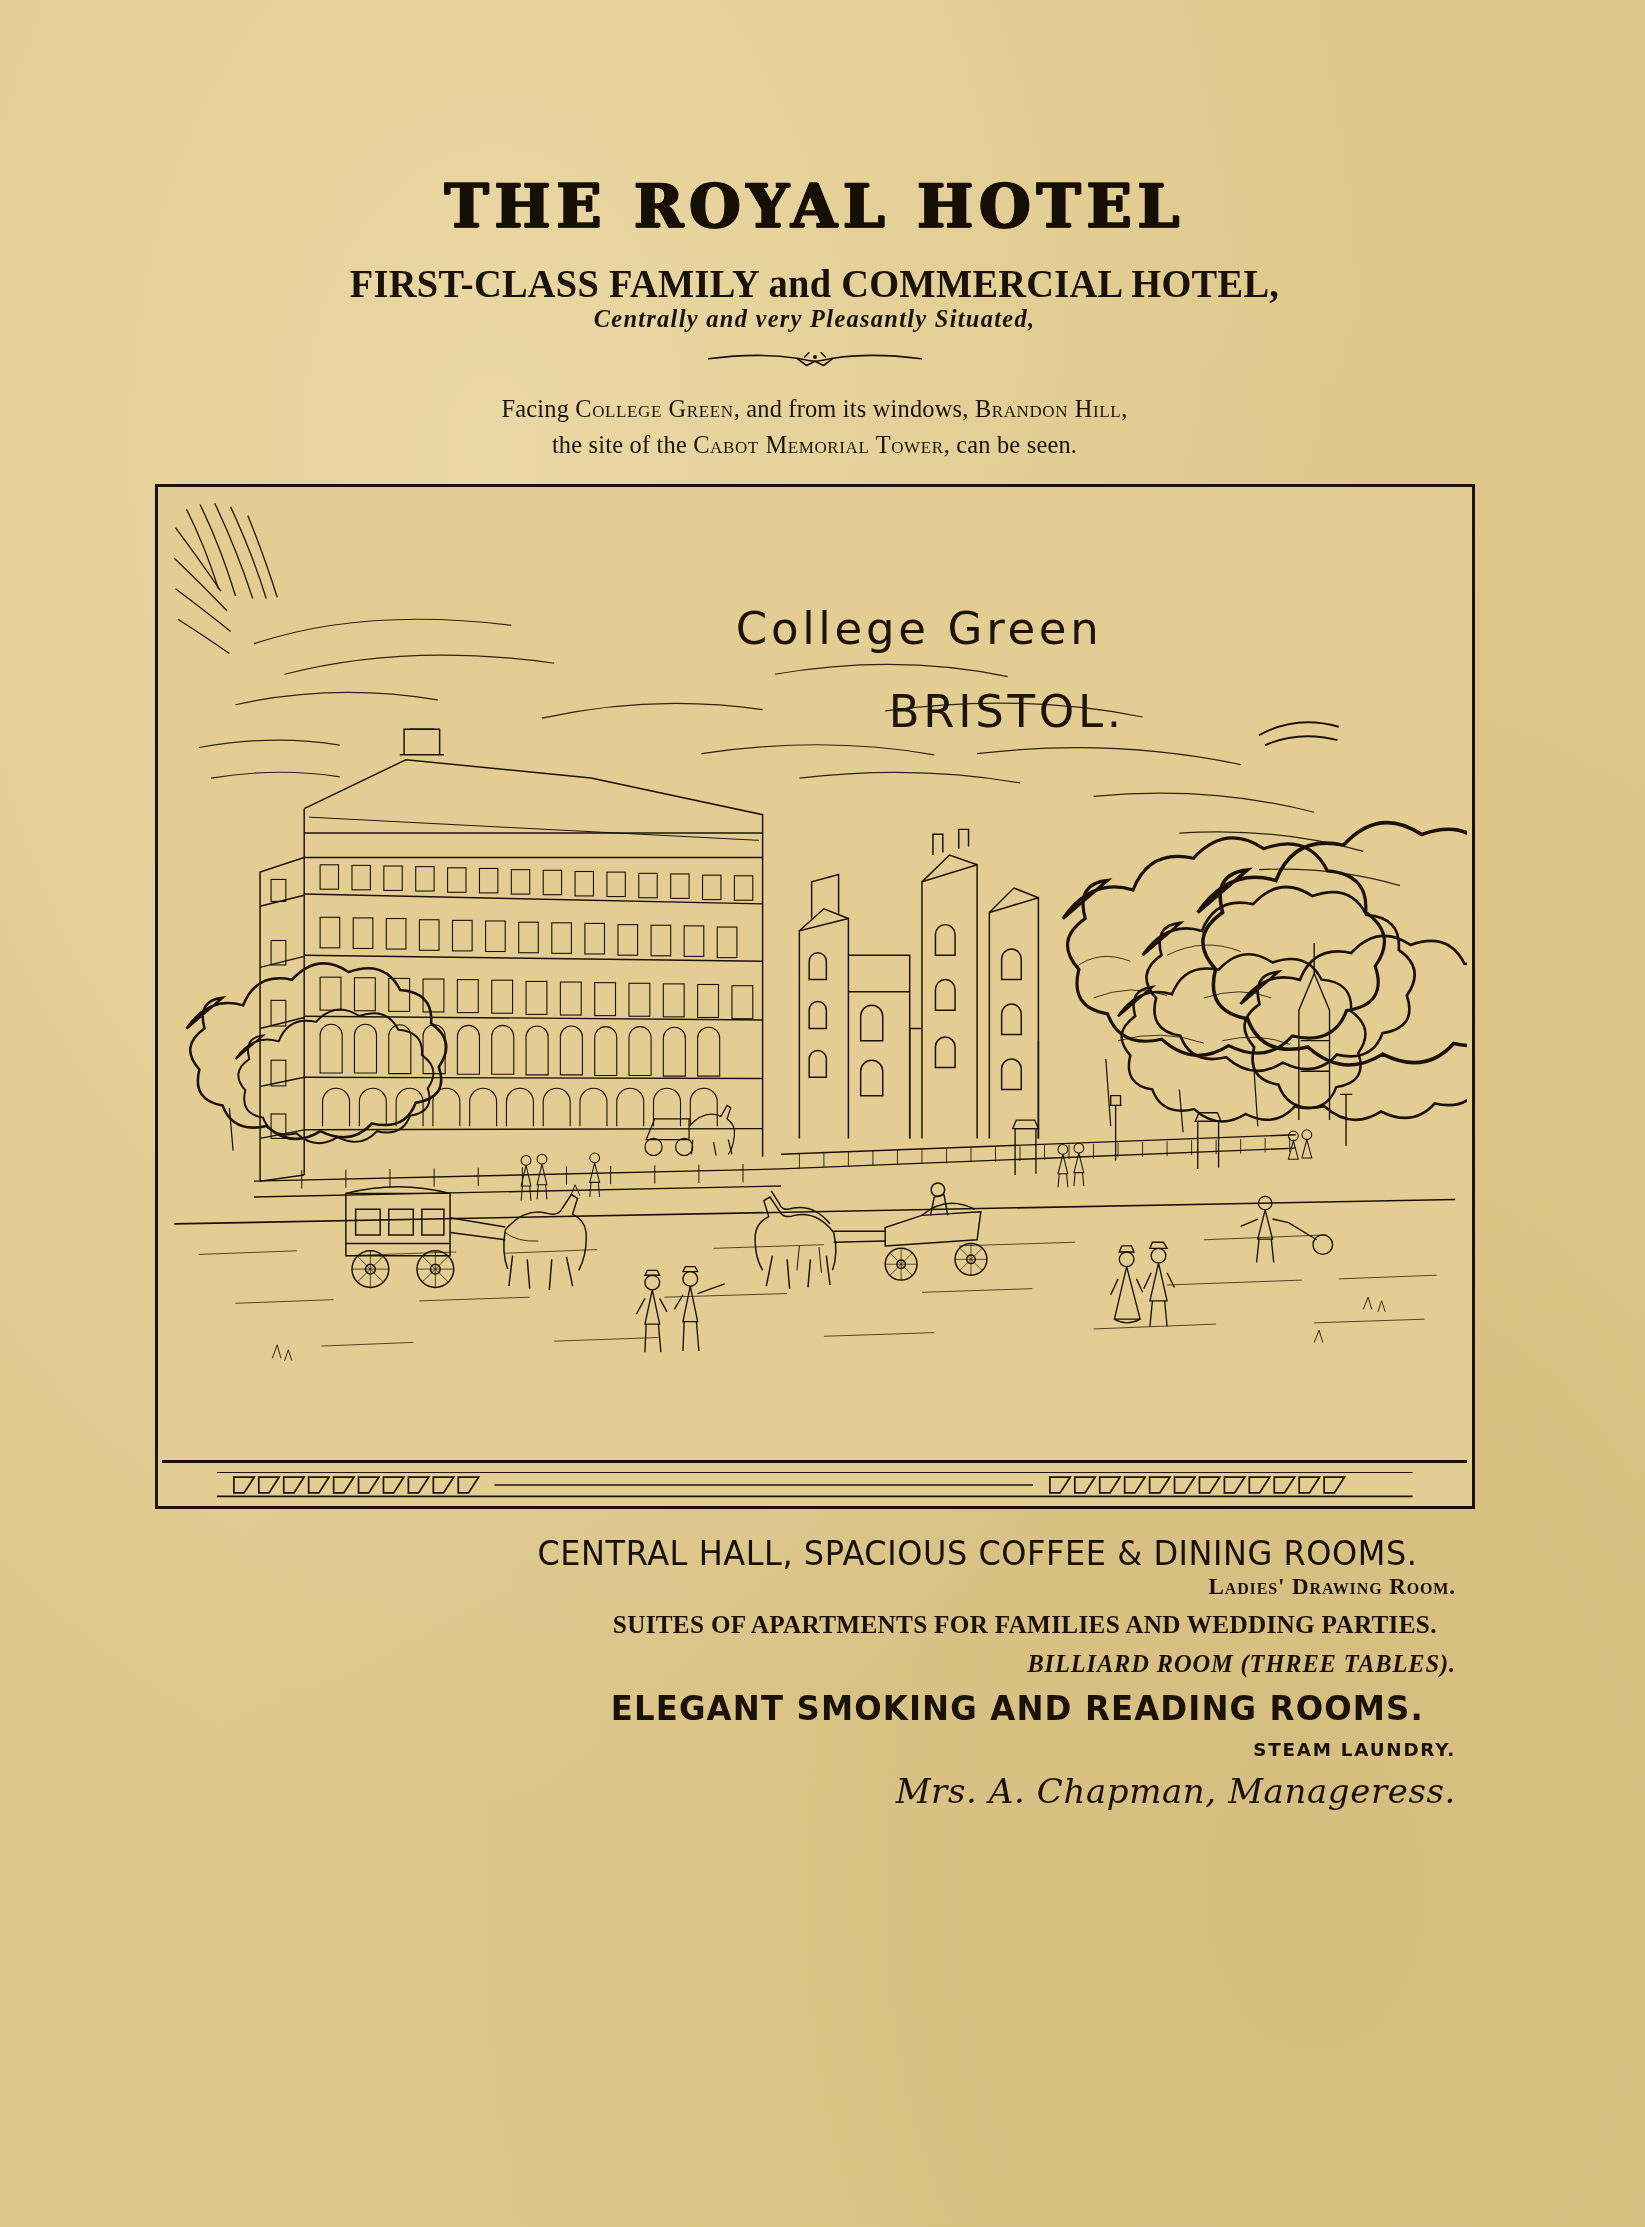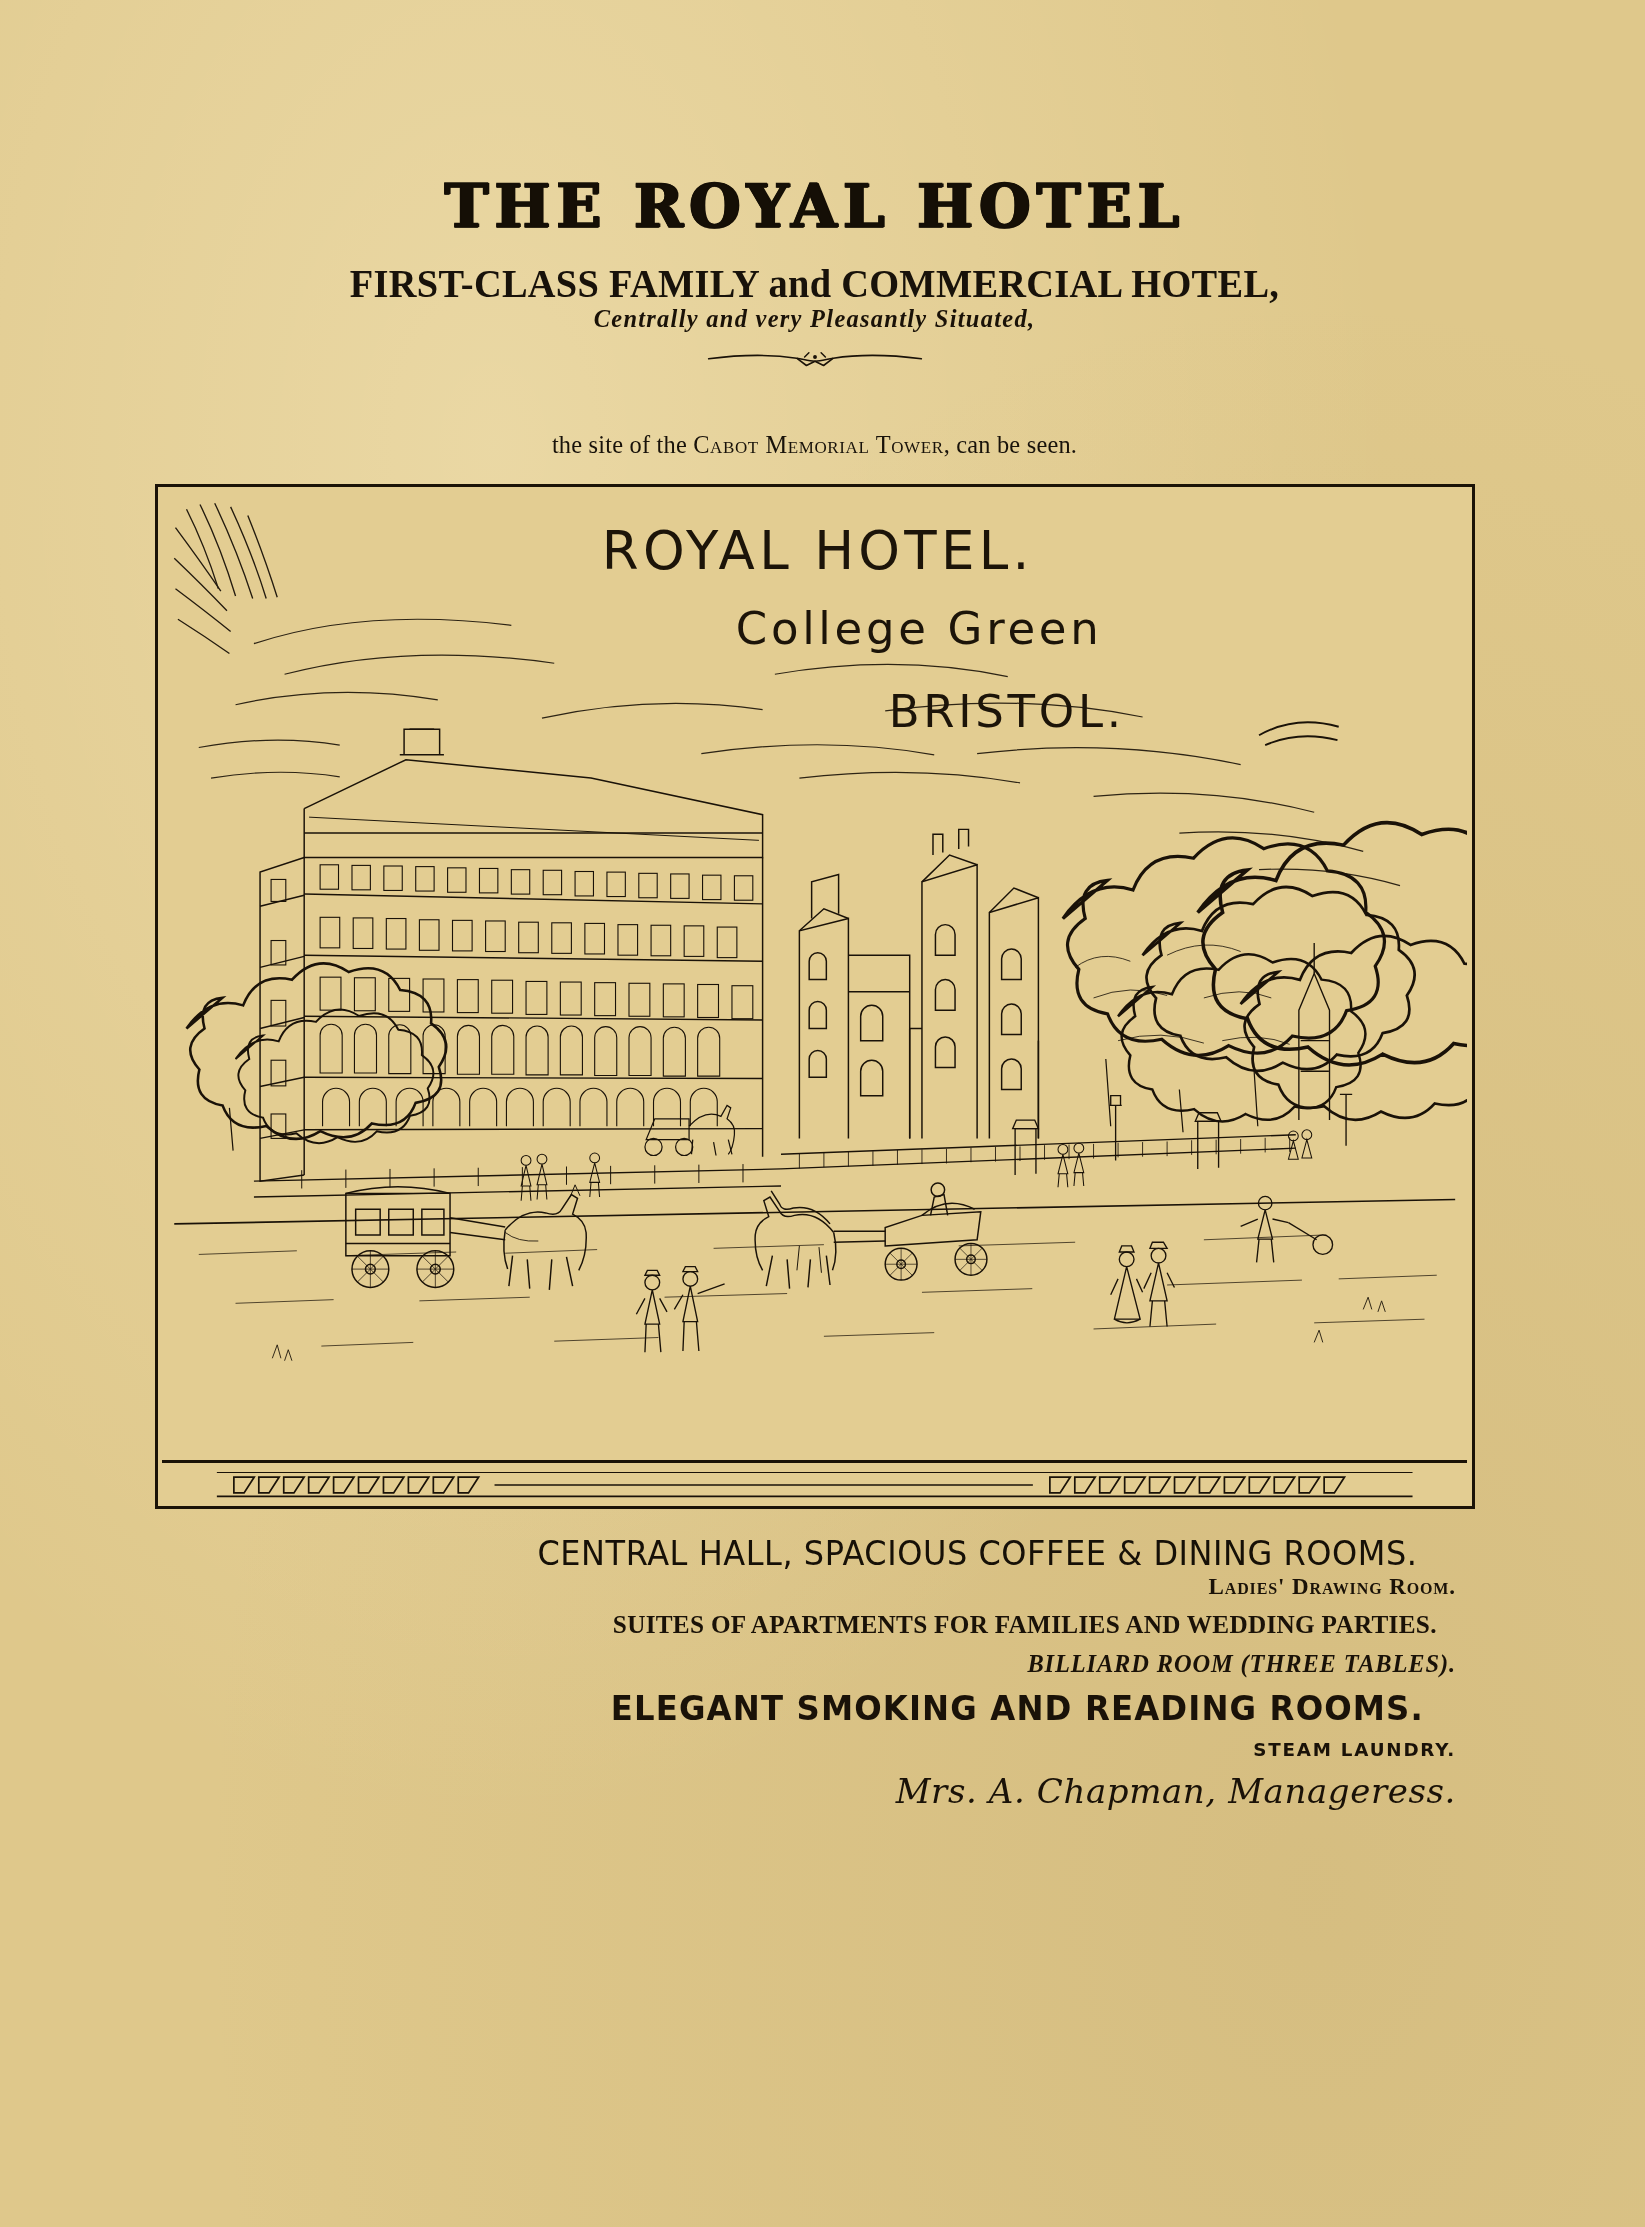--- a/index.html
+++ b/index.html
@@ -202,21 +202,23 @@
     <div class="ornament">
       <svg viewBox="0 0 360 36" width="220" height="22" aria-hidden="true">
         <path d="M6 16 C 60 9, 110 9, 150 15 C 162 17, 170 20, 180 20 C 190 20, 198 17, 210 15 C 250 9, 300 9, 354 16" fill="none" stroke="#1a1208" stroke-width="2.6" stroke-linecap="round"></path>
         <path d="M150 15 L 166 27 L 180 20 L 194 27 L 210 15" fill="none" stroke="#1a1208" stroke-width="2.6" stroke-linejoin="round"></path>
         <circle cx="180" cy="13" r="3.2" fill="#1a1208"></circle>
         <path d="M163 13 l7 -7 M197 13 l-7 -7" stroke="#1a1208" stroke-width="2.4" fill="none" stroke-linecap="round"></path>
       </svg>
     </div>
 
     <div class="facing">
-      <br>
+      <span>
+        <span>Facing </span><span class="sc">College Green</span><span>, and from its windows, </span><span class="sc">Brandon Hill</span><span>,</span>
+      </span><br>
       <span>
         <span>the site of the </span><span class="sc">Cabot Memorial Tower</span><span>, can be seen.</span>
       </span>
     </div>
 
     <div class="illus-wrap">
       <div class="illus">
         <svg viewBox="0 0 2130 1580" preserveAspectRatio="none" aria-hidden="true">
           <defs>
             <g id="tree-blob">
@@ -586,21 +588,20 @@
             </g>
           </g>
 
           <g stroke="#1a1208" fill="none" stroke-width="1.6" opacity="0.9">
             <path d="M180 1420 l 8 -22 l 6 22 M200 1424 l 6 -18 l 6 18"></path>
             <path d="M1960 1340 l 8 -20 l 6 20 M1984 1344 l 6 -18 l 6 18"></path>
             <path d="M1880 1394 l 8 -20 l 6 20"></path>
           </g>
         </svg>
 
-        <div class="art-label" id="art-royal-hotel">ROYAL HOTEL.</div>
         <div class="art-label" id="art-college-green">College Green</div>
         <div class="art-label" id="art-bristol">BRISTOL.</div>
       </div>
 
       <div style="margin-top:3.7px;border-top:3.1px solid #1b1307;padding-top:4.9px;">
         <svg viewBox="0 0 2130 60" width="100%" height="34" aria-hidden="true" style="display:block">
           <g stroke="#1a1208" fill="none" stroke-width="3">
             <path d="M10 50 L 2120 50"></path>
             <path d="M10 8 L 2120 8" stroke-width="2"></path>
             <g>

